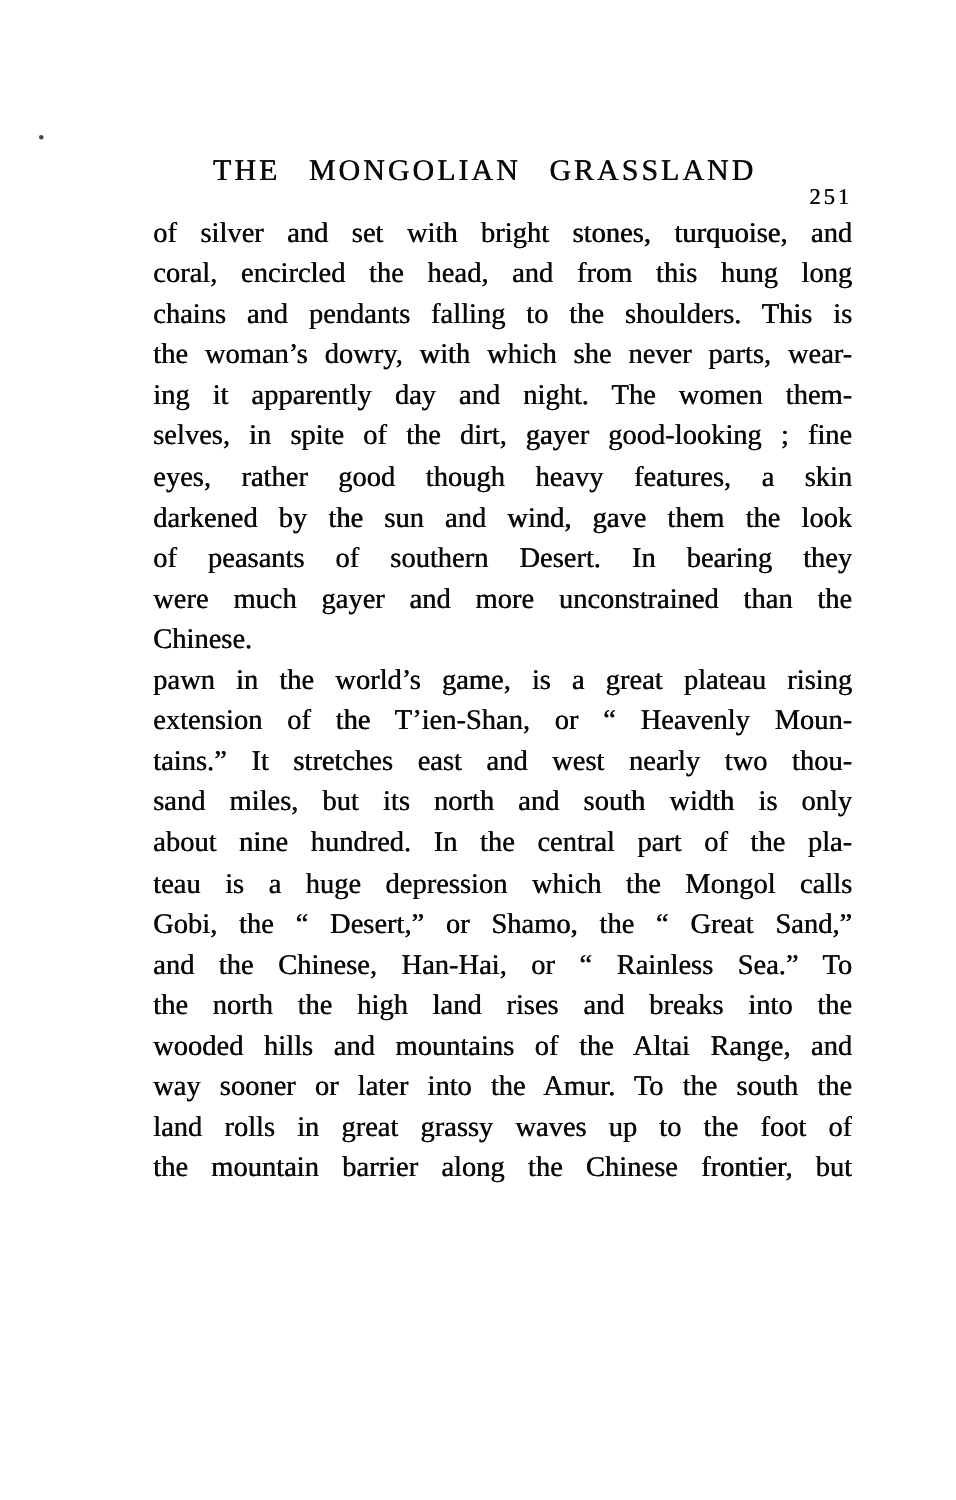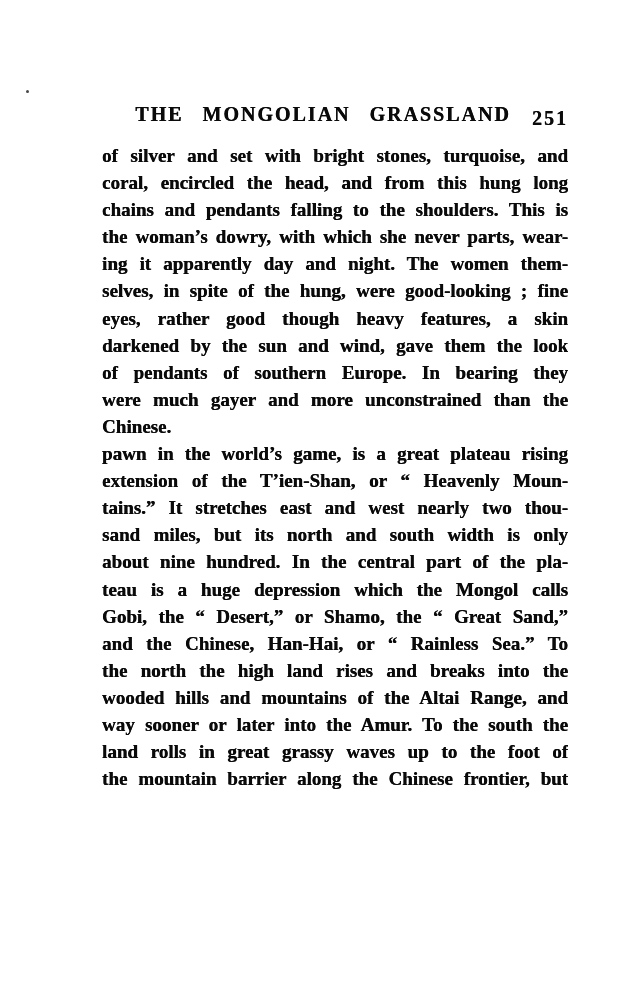--- a/index.html
+++ b/index.html
@@ -9,21 +9,20 @@
   body {
     width: 637px;
     height: 1000px;
     font-family: "Liberation Serif", "DejaVu Serif", serif;
     overflow: hidden;
   }
   .page {
     position: relative;
     width: 637px;
     height: 1000px;
-    font-weight: bold;
   }
   .speck {
     position: absolute;
     left: 26px;
     top: 90px;
     width: 3px;
     height: 3px;
     border-radius: 50%;
     opacity: 0.75;
   }
@@ -42,22 +41,22 @@
   }
   .chapter-title {
     font-size: 20px;
     letter-spacing: 2px;
     word-spacing: 12px;
     text-shadow: 0.35px 0 0 currentColor;
   }
   .page-number {
     position: absolute;
     right: 0;
-    top: 4px;
-    font-size: 20px;
+    top: 18px;
+    font-size: 15px;
     letter-spacing: 2px;
     text-shadow: 0.35px 0 0 currentColor;
   }
   .page-body {
     font-size: 19px;
     margin-left: 24px;
   }
   .line {
     line-height: 27.1px;
     height: 27.1px;
@@ -85,24 +84,24 @@
       <span class="chapter-title">THE MONGOLIAN GRASSLAND</span>
       <span class="page-number">251</span>
     </div>
     <div class="page-body">
         <div class="paragraph">
           <div class="line">of silver and set with bright stones, turquoise, and</div>
           <div class="line">coral, encircled the head, and from this hung long</div>
           <div class="line">chains and pendants falling to the shoulders. This is</div>
           <div class="line">the woman’s dowry, with which she never parts, wear-</div>
           <div class="line">ing it apparently day and night. The women them-</div>
-          <div class="line">selves, in spite of the hung, were good-looking ; fine</div>
+          <div class="line">selves, in spite of the dirt, gayer good-looking ; fine</div>
           <div class="line">eyes, rather good though heavy features, a skin</div>
           <div class="line">darkened by the sun and wind, gave them the look</div>
-          <div class="line">of pendants of southern Europe. In bearing they</div>
+          <div class="line">of peasants of southern Desert. In bearing they</div>
           <div class="line">were much gayer and more unconstrained than the</div>
           <div class="line no-just">Chinese.</div>
         </div>
         <div class="paragraph">
           <div class="line">pawn in the world’s game, is a great plateau rising</div>
           <div class="line">extension of the T’ien-Shan, or “ Heavenly Moun-</div>
           <div class="line">tains.” It stretches east and west nearly two thou-</div>
           <div class="line">sand miles, but its north and south width is only</div>
           <div class="line">about nine hundred. In the central part of the pla-</div>
           <div class="line">teau is a huge depression which the Mongol calls</div>

